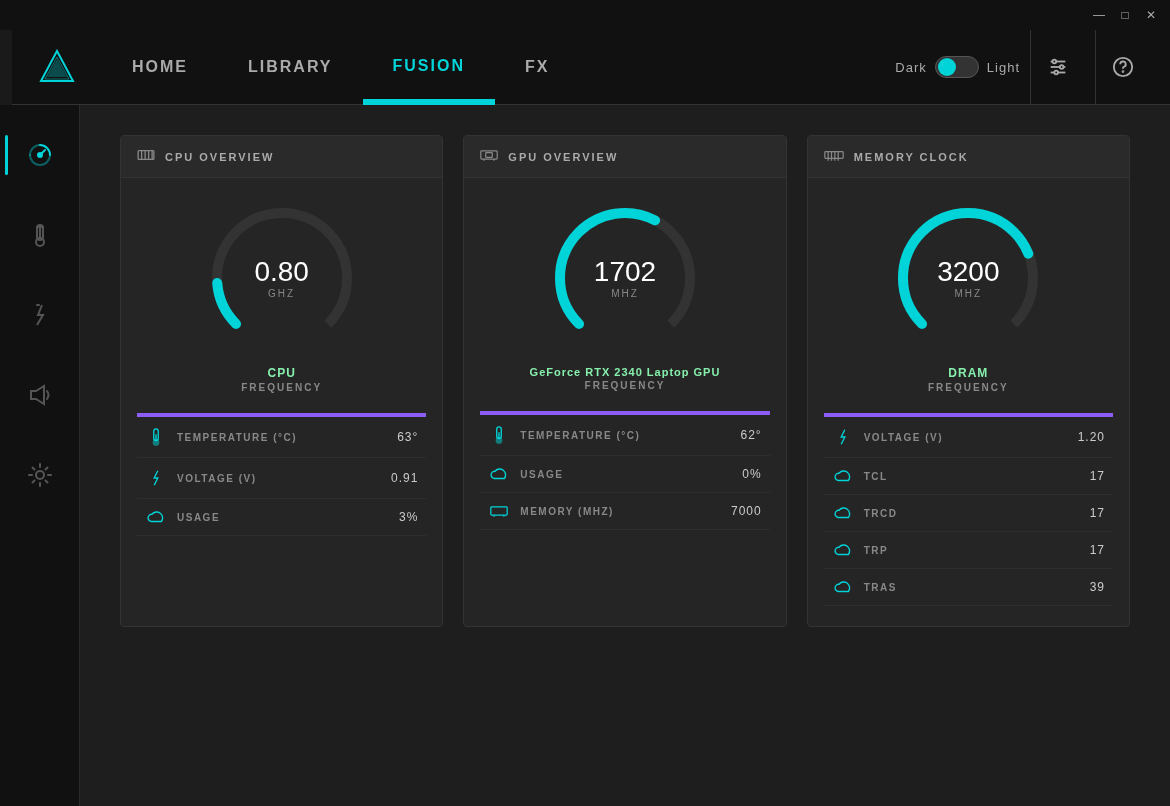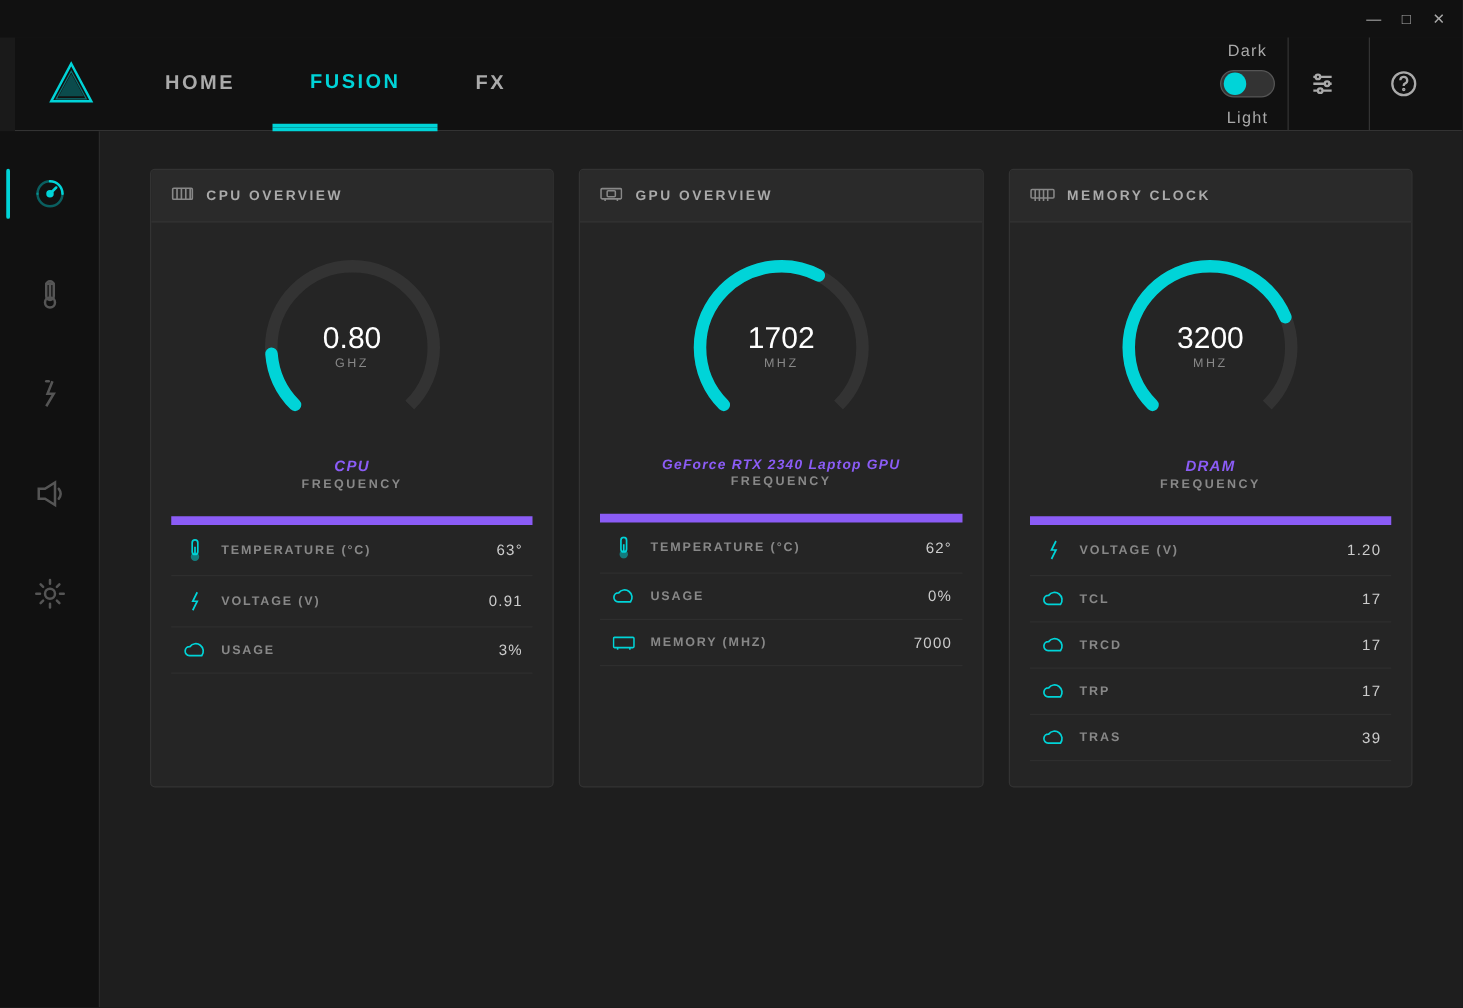--- a/index.html
+++ b/index.html
@@ -81,21 +81,20 @@
       gap: 10px;
       margin-left: auto;
     }
     .theme-toggle {
       display: flex;
       align-items: center;
       gap: 8px;
       color: #aaa;
       font-size: 13px;
       letter-spacing: 1px;
-      flex-direction: column;
     }
     .toggle-track {
       width: 44px;
       height: 22px;
       background: #333;
       border-radius: 11px;
       position: relative;
       cursor: pointer;
       border: 1px solid #555;
     }
@@ -240,53 +239,52 @@
       stroke-linecap: round;
     }
     .gauge-center {
       position: absolute;
       top: 50%;
       left: 50%;
       transform: translate(-50%, -50%);
       text-align: center;
     }
     .gauge-value {
-      font-size: 24px;
+      font-size: 28px;
       font-weight: 300;
       color: #fff;
       line-height: 1;
     }
     .gauge-unit {
       font-size: 10px;
       letter-spacing: 2px;
       color: #888;
       margin-top: 2px;
     }
     .gauge-label {
       text-align: center;
     }
     .gauge-label-main {
       font-size: 12px;
-      color: #8b5cf6;
+      color: #86efac;
       letter-spacing: 1px;
       font-weight: 600;
-      font-style: italic;
     }
     .gauge-label-sub {
       font-size: 10px;
       color: #888;
       letter-spacing: 2px;
       margin-top: 2px;
       font-weight: bold;
     }
 
     
     .stats-table {
       width: 100%;
-      border-top: 7px solid #8b5cf6;
+      border-top: 4px solid #8b5cf6;
     }
     .stat-row {
       display: flex;
       align-items: center;
       padding: 11px 8px;
       border-bottom: 1px solid #2e2e2e;
     }
     .stat-icon {
       width: 22px;
       display: flex;
@@ -336,20 +334,21 @@
   <div class="logo">
     <svg viewBox="0 0 36 36" fill="none">
       <polygon points="18,2 34,32 2,32" fill="none" stroke="#00d4d8" stroke-width="2"></polygon>
       <polygon points="18,10 28,28 8,28" fill="#00d4d8" opacity="0.3"></polygon>
       <polygon points="18,8 30,30 6,30" fill="none" stroke="#00d4d8" stroke-width="1" opacity="0.5"></polygon>
     </svg>
   </div>
 
   <div class="nav-links">
     <a class="nav-link">HOME</a>
+    <a class="nav-link">LIBRARY</a>
     <a class="nav-link active">FUSION</a>
     <a class="nav-link">FX</a>
   </div>
 
   <div class="nav-right">
     <div class="theme-toggle">
       <span>Dark</span>
       <div class="toggle-track">
         <div class="toggle-knob"></div>
       </div>

